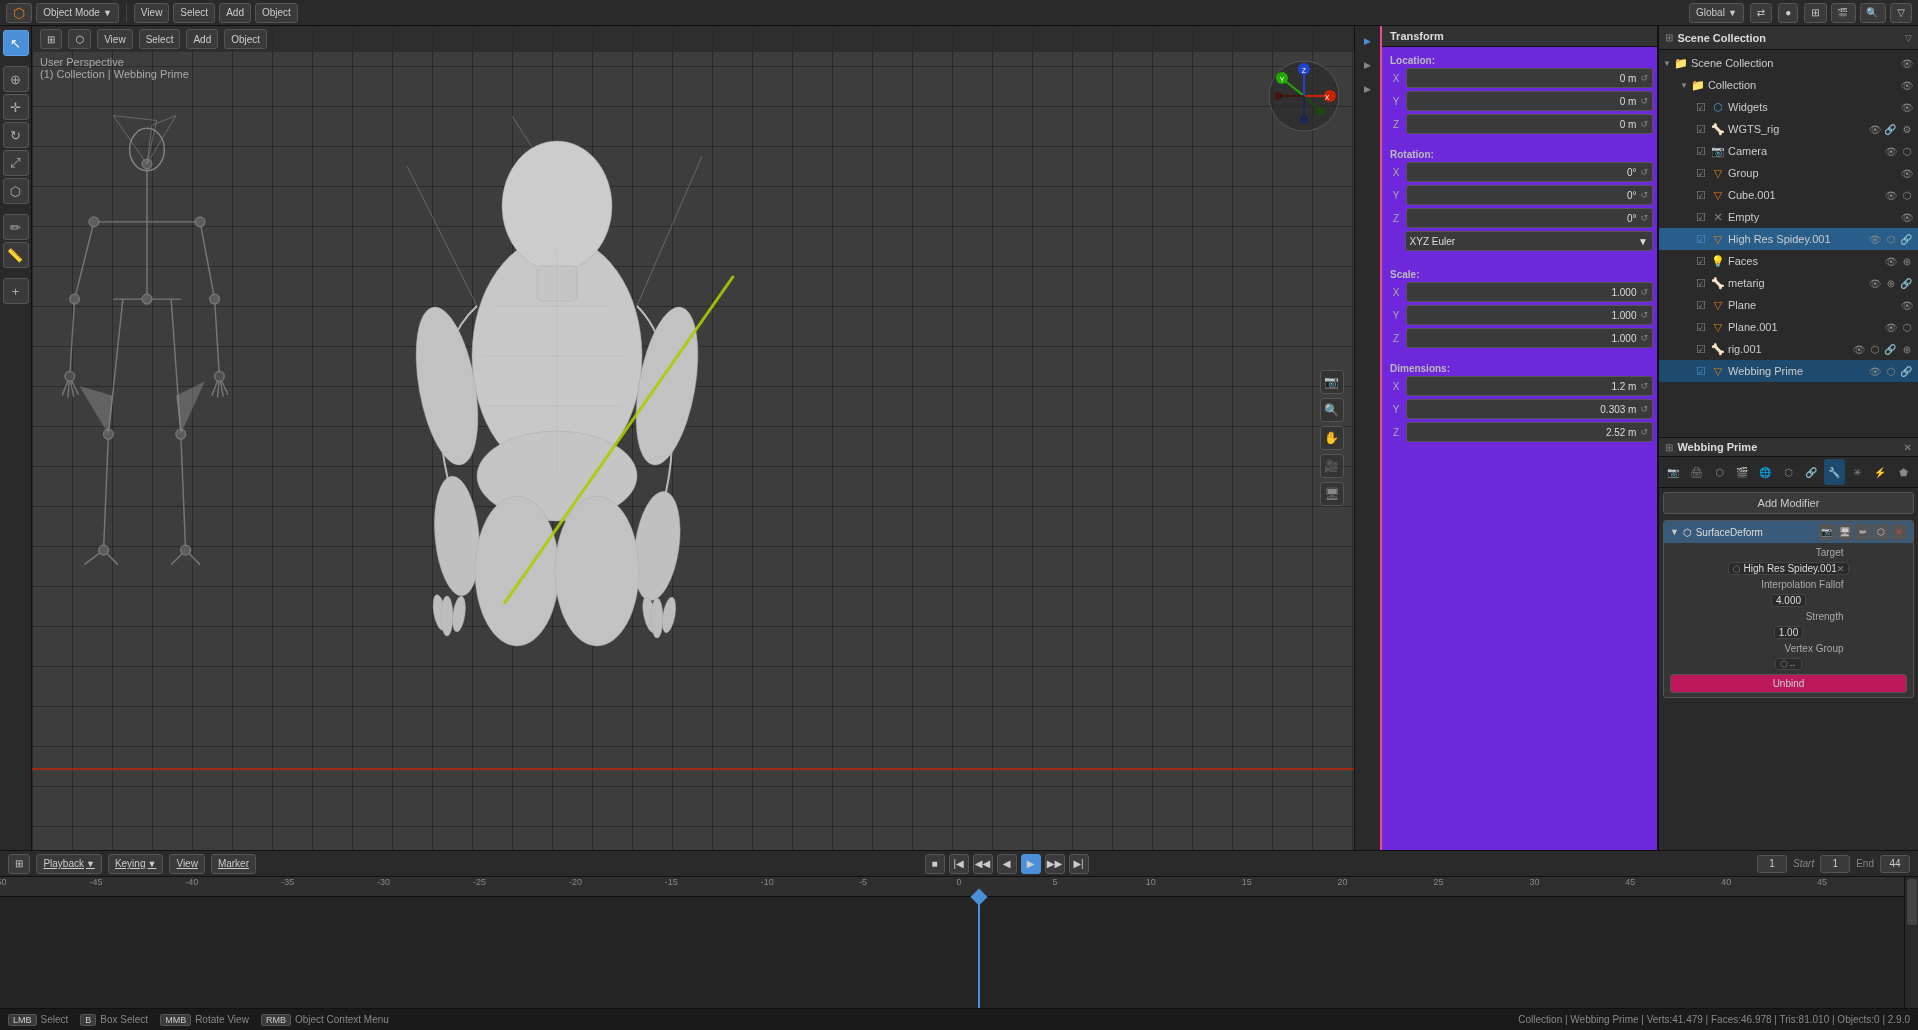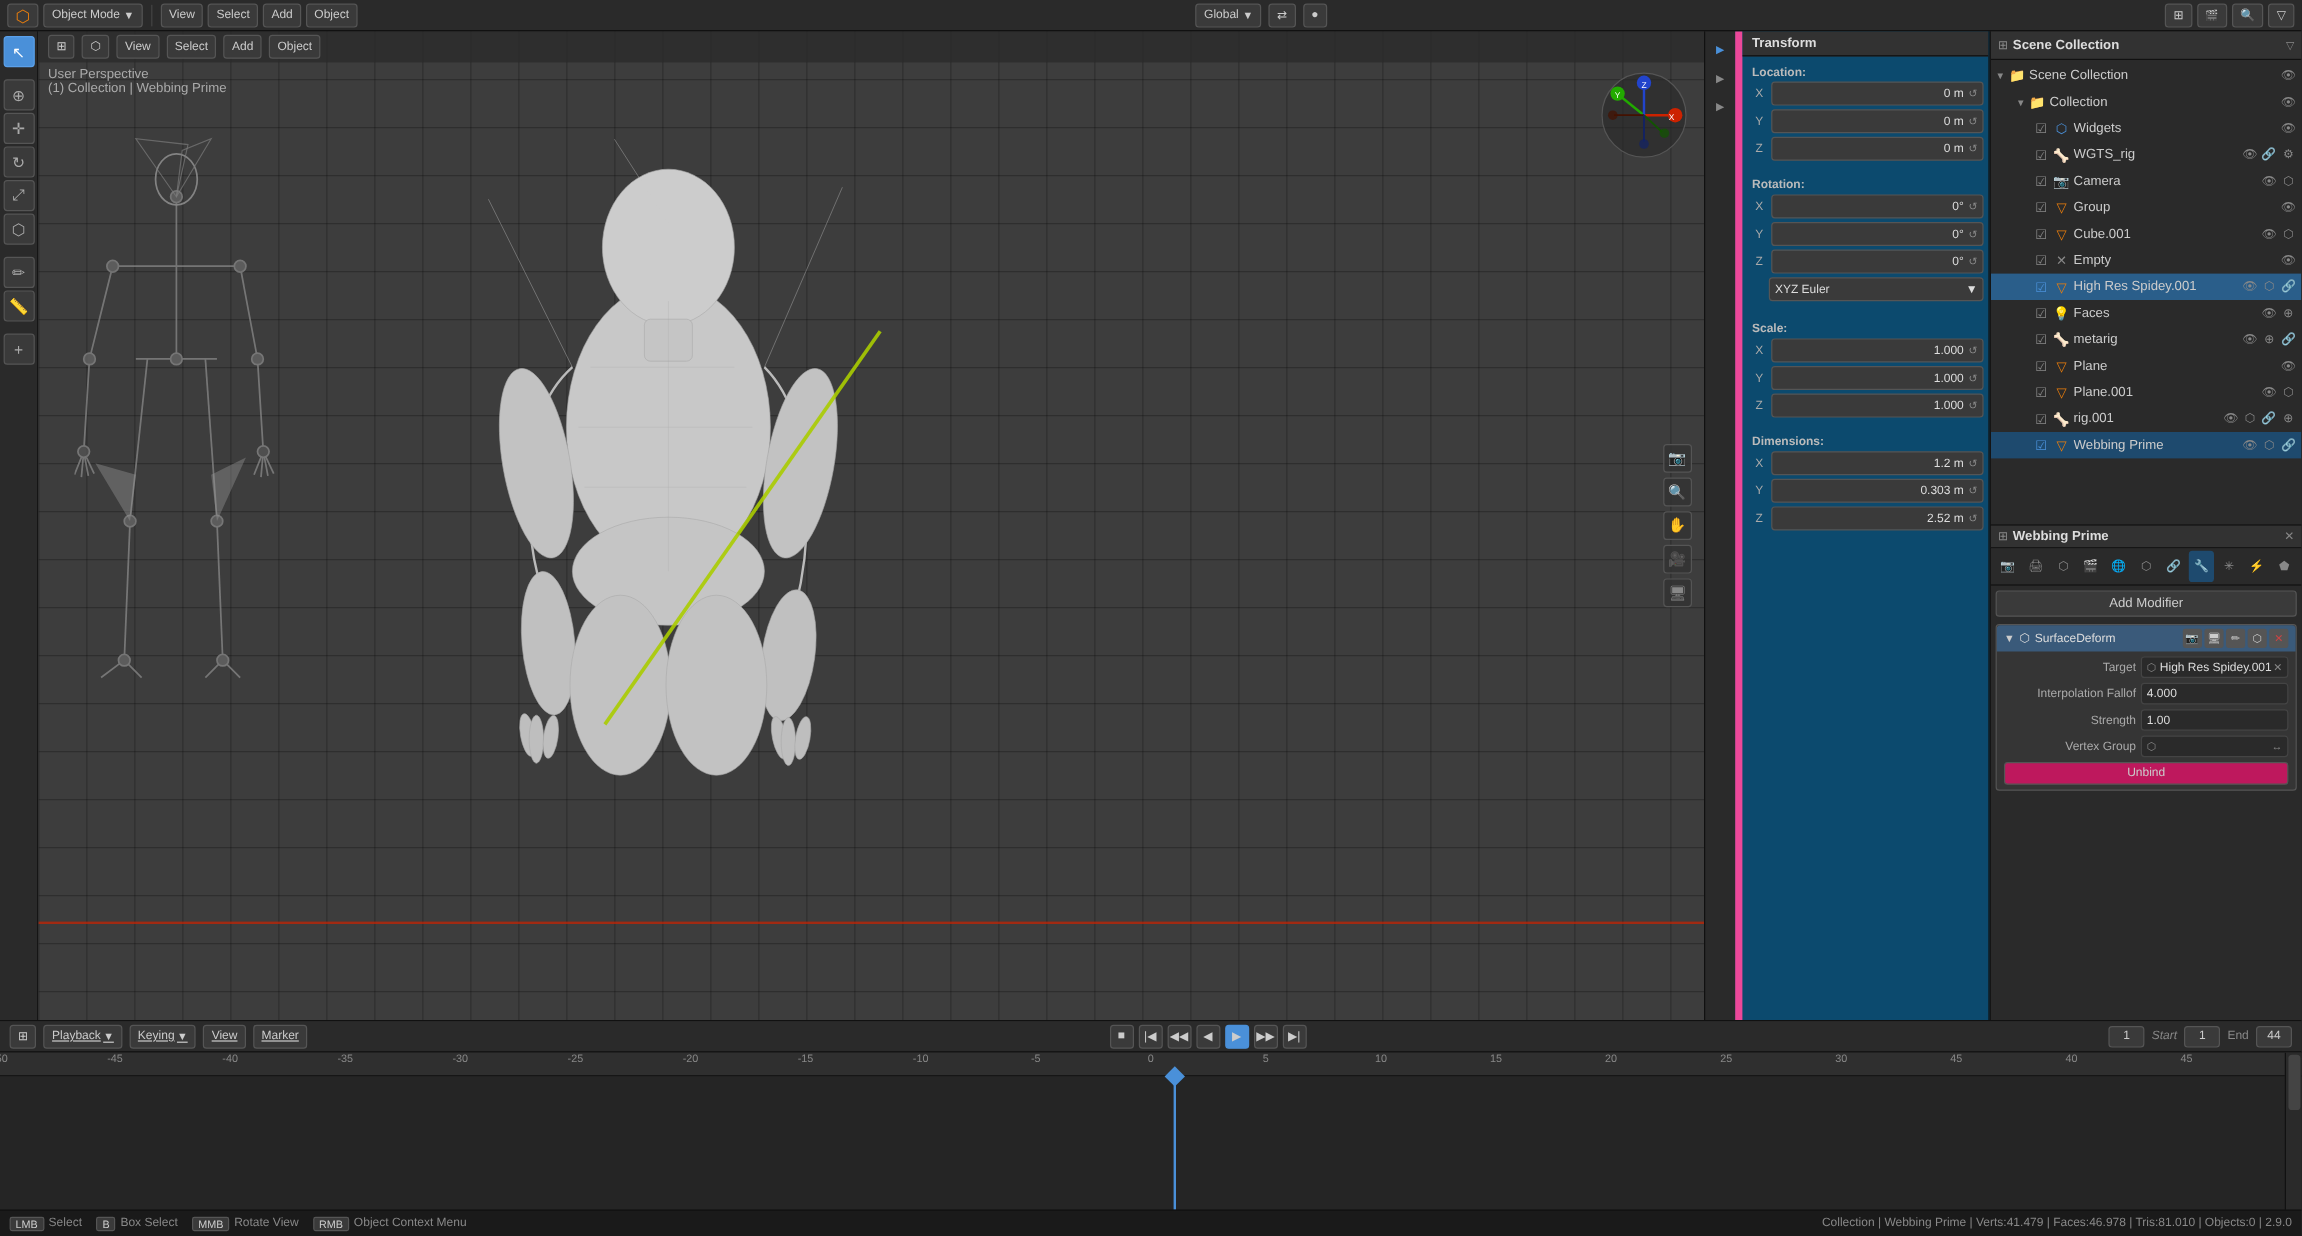--- a/index.html
+++ b/index.html
@@ -47,21 +47,21 @@
     .toolbar-sep {
       width: 1px;
       height: 18px;
       background: #444;
       margin: 0 3px;
     }
     .top-toolbar-center {
       flex: 1;
       display: flex;
       align-items: center;
-      justify-content: center;
+      justify-content: flex-end;
       gap: 6px;
     }
     .top-toolbar-right {
       display: flex;
       align-items: center;
       gap: 4px;
       padding: 0 6px;
     }
 
     
@@ -164,23 +164,23 @@
     #viewport-info {
       position: absolute;
       top: 30px;
       left: 8px;
       color: #aaa;
       font-size: 11px;
     }
 
     
     #transform-panel {
-      width: 212px;
-      background: #0c4a6e;
-      border-left: 6px solid #ec4899;
+      width: 278px;
+      background: #6d28d9;
+      border-left: 2px solid #ec4899;
       border-right: 1px solid #111;
       overflow-y: auto;
       position: relative;
     }
 
     .panel-header {
       background: #323232;
       padding: 4px 8px;
       font-weight: bold;
       font-size: 11px;
@@ -403,20 +403,21 @@
       font-size: 10px;
     }
     .modifier-card-body {
       padding: 4px 6px;
     }
     .modifier-row {
       display: flex;
       align-items: center;
       margin-bottom: 4px;
       gap: 4px;
+      flex-direction: column;
     }
     .modifier-row-label {
       width: 110px;
       color: #aaa;
       font-size: 10px;
       text-align: right;
       flex-shrink: 0;
     }
     .modifier-row-value {
       flex: 1;

